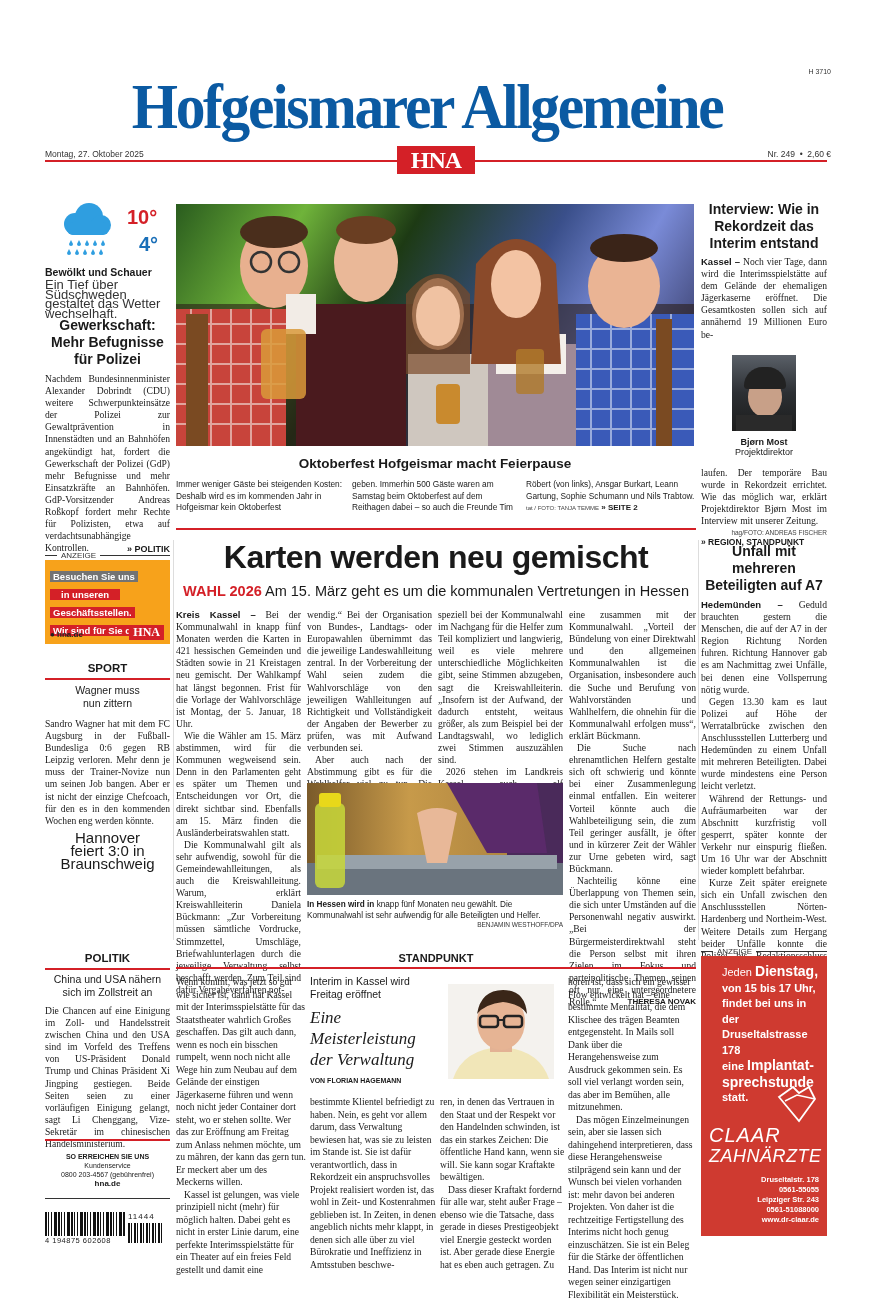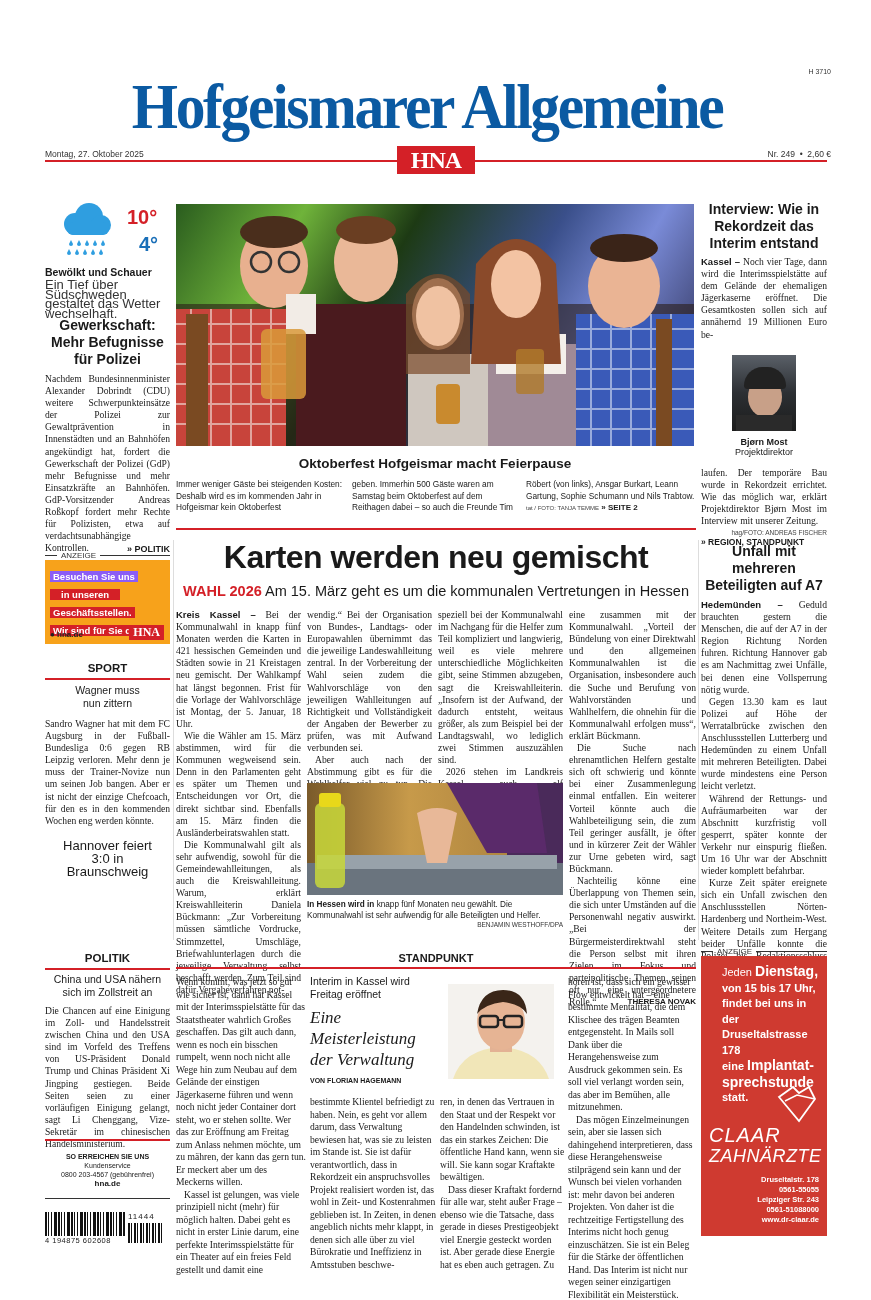--- a/index.html
+++ b/index.html
@@ -140,35 +140,35 @@
   <div class="sans" style="text-align:center;font-size:9px;font-weight:bold;margin-top:6px">Bjørn Most</div>
   <div class="sans" style="text-align:center;font-size:9px">Projektdirektor</div>
   <div class="body-text" style="margin-top:10px">laufen. Der temporäre Bau wurde in Rekordzeit errichtet. Wie das möglich war, erklärt Projektdirektor Bjørn Most im Interview mit unserer Zeitung.</div>
   <div class="sans" style="text-align:right;font-size:6.5px;color:#444;margin-top:2px">hag/FOTO: ANDREAS FISCHER</div>
   <div class="kicker" style="font-size:8.5px;margin-top:1px">» REGION, STANDPUNKT</div>
 </div>
 
 <div class="anzeige" style="left:45px;top:551px;width:125px">ANZEIGE</div>
 <div class="abs" style="left:45px;top:560px;width:125px;height:84px;background:#f7a21b">
   <div style="position:absolute;left:5px;top:6px">
-    <div class="sans" style="display:inline-block;background:#8b5cf6;color:#fff;font-weight:bold;font-size:9.5px;padding:0 3px;margin-bottom:2px">Besuchen Sie uns</div><br>
+    <div class="sans" style="display:inline-block;background:#737373;color:#fff;font-weight:bold;font-size:9.5px;padding:0 3px;margin-bottom:2px">Besuchen Sie uns</div><br>
     <div class="sans" style="display:inline-block;background:#d42027;color:#fff;font-weight:bold;font-size:9.5px;padding:0 11px;margin-bottom:2px">in unseren</div><br>
     <div class="sans" style="display:inline-block;background:#d42027;color:#fff;font-weight:bold;font-size:9.5px;padding:0 3px;margin-bottom:2px">Geschäftsstellen.</div><br>
     <div class="sans" style="display:inline-block;background:#d42027;color:#fff;font-weight:bold;font-size:9.5px;padding:0 3px">Wir sind für Sie da!</div>
   </div>
   <span class="sans" style="position:absolute;left:5px;bottom:5px;font-size:8px;font-weight:bold;color:#222"><span>●</span> <span>hna.de</span></span>
   <span style="position:absolute;right:6px;bottom:4px;background:#d42027;color:#fff;font-family:'Liberation Serif',serif;font-weight:bold;font-size:12px;padding:0 4px">HNA</span>
 </div>
 
 <div class="abs hl" style="left:45px;top:662px;width:125px;font-size:11.5px">SPORT</div>
 <div class="redline" style="left:45px;top:678px;width:125px"></div>
 <div class="abs" style="left:45px;top:684px;width:125px">
   <div class="hl" style="font-size:10.5px;line-height:13px;font-weight:normal;width:70px;margin:0 auto">Wagner muss nun zittern</div>
   <div class="body-text" style="margin-top:8px">Sandro Wagner hat mit dem FC Augsburg in der Fußball-Bundesliga 0:6 gegen RB Leipzig verloren. Mehr denn je muss der Trainer-Novize nun um seinen Job bangen. Aber er ist nicht der einzige Chefcoach, für den es in den kommenden Wochen eng werden könnte.</div>
-  <div class="hl" style="font-size:13px;line-height:13px;font-weight:normal;margin-top:12px;width:100px;margin-left:auto;margin-right:auto">Hannover feiert 3:0 in Braunschweig</div>
+  <div class="hl" style="font-size:15px;line-height:13px;font-weight:normal;margin-top:4px;width:100px;margin-left:auto;margin-right:auto">Hannover feiert 3:0 in Braunschweig</div>
 </div>
 
 <div class="abs hl" style="left:176px;top:537px;width:520px;font-size:32px;line-height:40px;letter-spacing:-0.5px">Karten werden neu gemischt</div>
 <div class="abs sans" style="left:176px;top:583px;width:520px;text-align:center;font-size:14.5px"><span style="color:#d42027;font-weight:bold">WAHL 2026</span> <span>Am 15. März geht es um die kommunalen Vertretungen in Hessen</span></div>
 
 <div class="abs body-text" style="left:176px;top:609px;width:125px">
   <p><span class="kicker" style="font-size:9.5px">Kreis Kassel –</span> <span>Bei der Kommunalwahl in knapp fünf Monaten werden die Karten in 421 hessischen Gemeinden und Städten sowie in 21 Kreistagen neu gemischt. Der Wahlkampf hat längst begonnen. Frist für die Vorlage der Wahlvorschläge ist Montag, der 5. Januar, 18 Uhr.</span></p>
   <p>Wie die Wähler am 15. März abstimmen, wird für die Kommunen wegweisend sein. Denn in den Parlamenten geht es später um Themen und Entscheidungen vor Ort, die direkt sichtbar sind. Ebenfalls am 15. März finden die Ausländerbeiratswahlen statt.</p>
   <p>Die Kommunalwahl gilt als sehr aufwendig, sowohl für die Gemeindewahlleitungen, als auch die Kreiswahlleitung. Warum, erklärt Kreiswahlleiterin Daniela Bückmann: „Zur Vorbereitung müssen sämtliche Vordrucke, Stimmzettel, Umschläge, Briefwahlunterlagen durch die jeweilige Verwaltung selbst beschafft werden. Zum Teil sind dafür Vergabeverfahren not-</p>
 </div>

